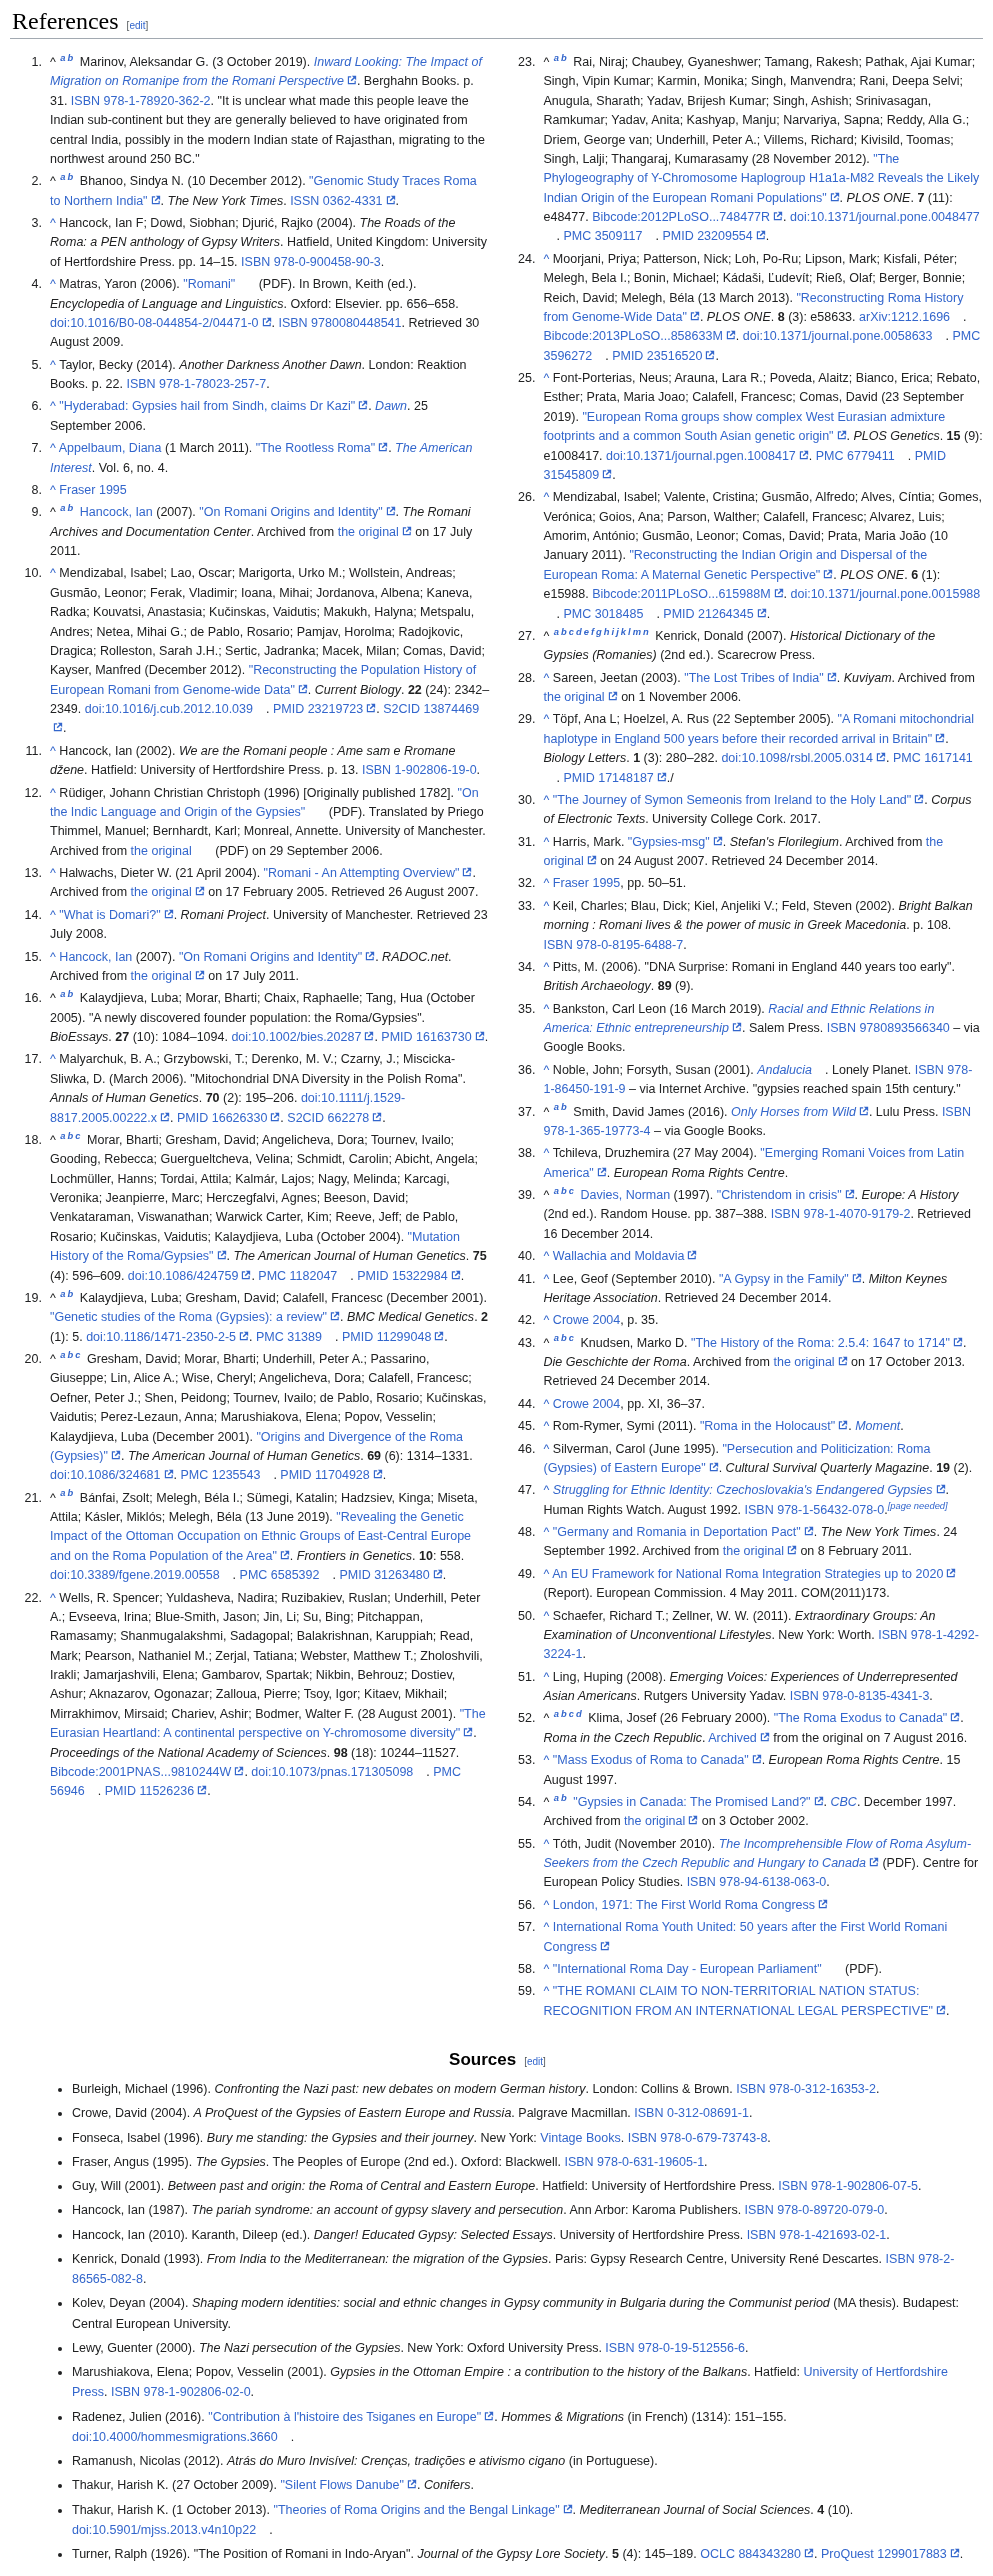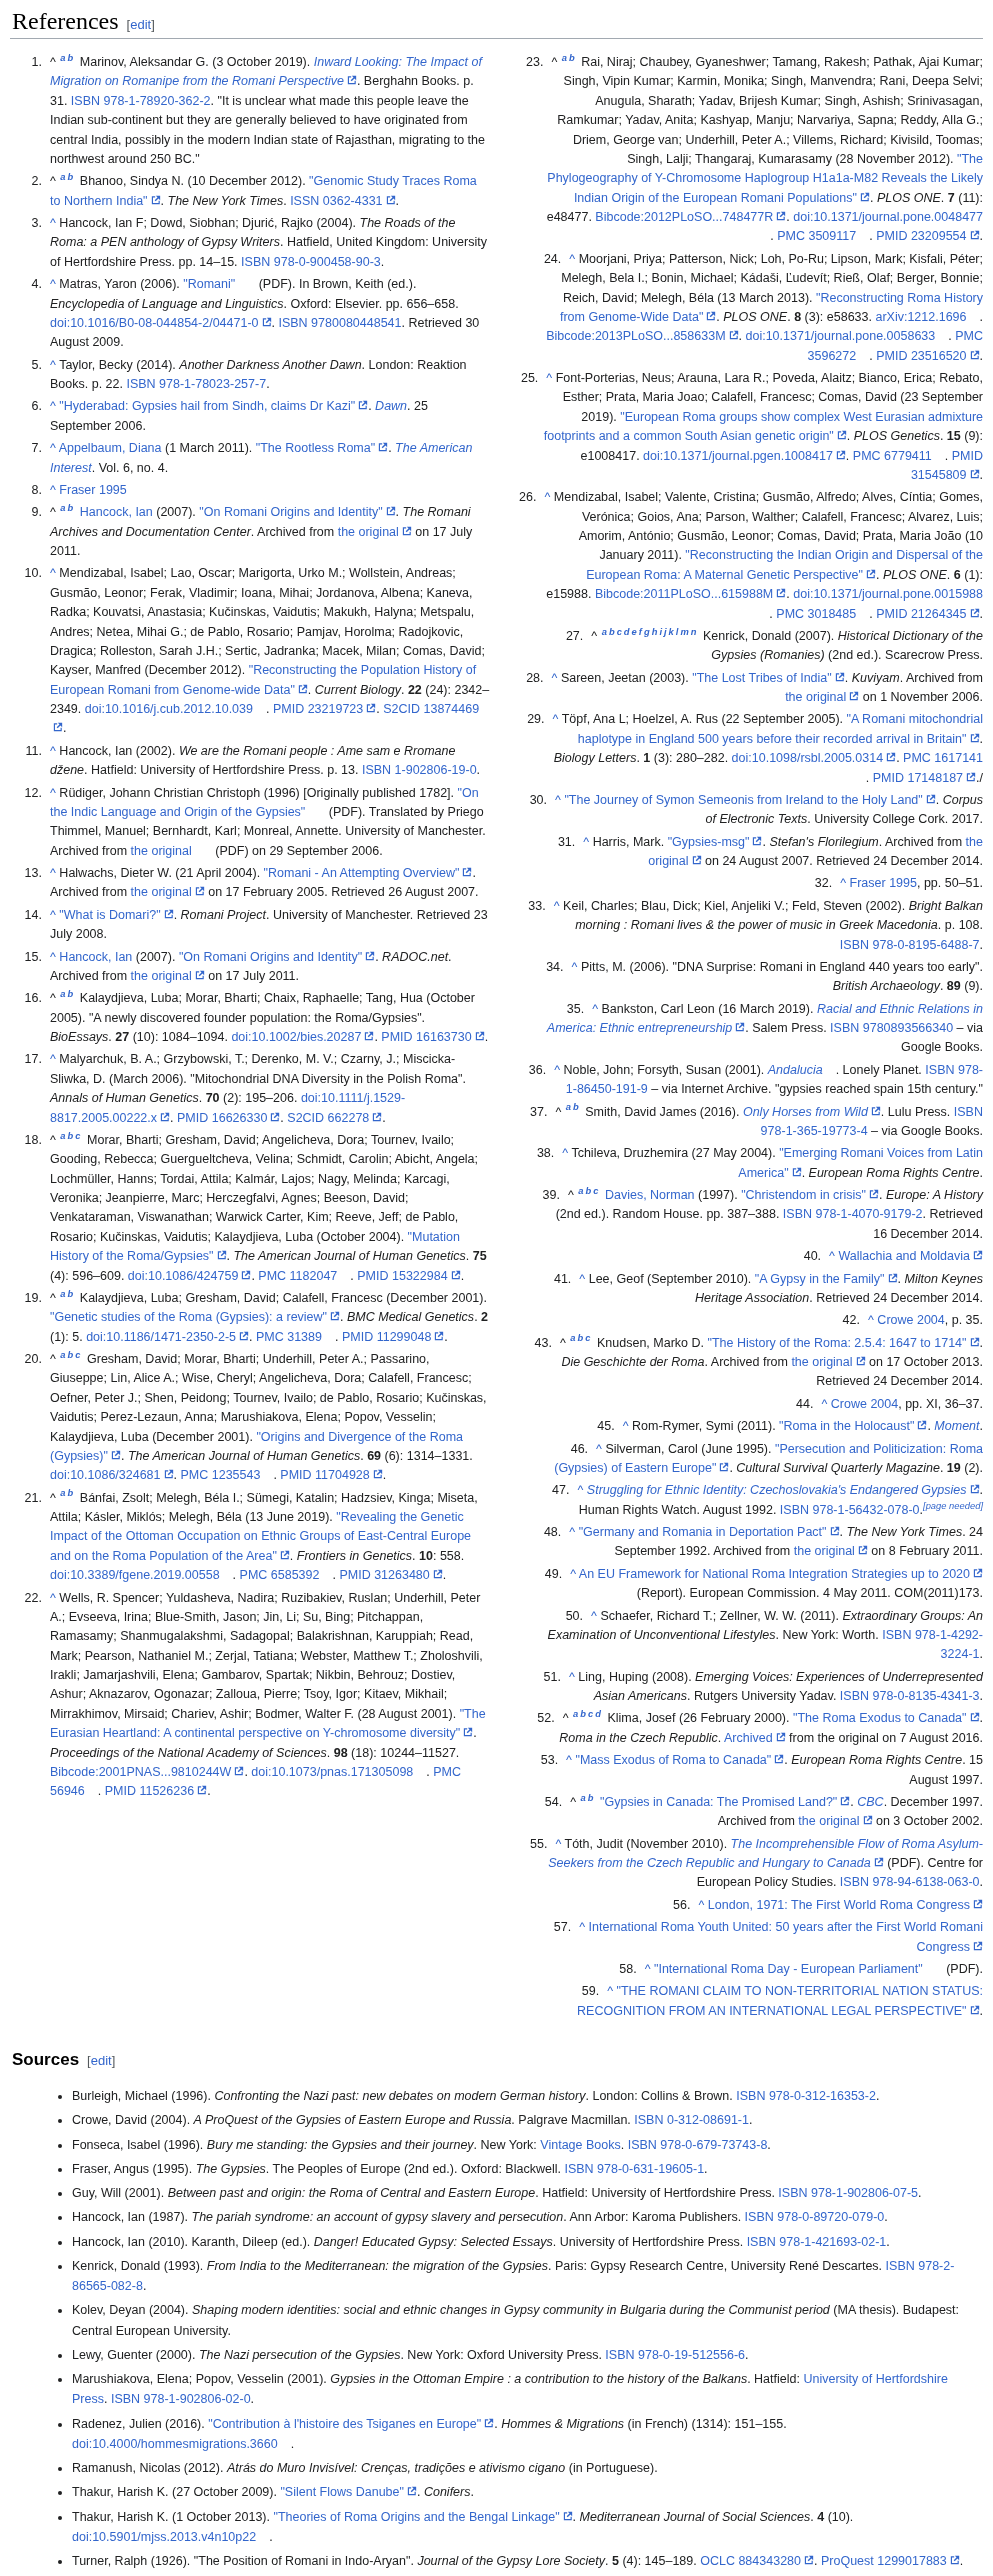--- a/index.html
+++ b/index.html
@@ -18,43 +18,44 @@
     color:#000;
     margin:0 0 14px 0;
     padding:2px 0 3px 2px;
     border-bottom:1px solid #a2a9b1;
   }
   h3.sect {
     font-family:"Liberation Sans","DejaVu Sans",sans-serif;
     font-weight:bold;
     font-size:17px;
     color:#000;
-    margin:26px 0 16px 0;
+    margin:26px 0 9px 0;
     padding-left:2px;
+    text-align:center;
   }
   .editsection {
     font-family:"Liberation Sans","DejaVu Sans",sans-serif;
-    font-size:13px;
+    font-size:10px;
     font-weight:normal;
     margin-left:8px;
     color:#54595d;
   }
   .editsection a { color:#36c; text-decoration:none; }
 
   .ref-cols { display:flex; gap:14px; }
   .ref-col { width:50%; }
 
   ol.refs {
     margin:0; padding:0 0 0 40px;
     list-style:none;
     font-size:12.5px;
     line-height:1.55;
     counter-reset:li;
   }
-  ol.refs.start22 { counter-reset:li 22;text-align:right; }
+  ol.refs.start22 { counter-reset:li 22; }
   ol.refs li { margin-bottom:3px; }
   ol.refs li::before {
     counter-increment:li;
     content:counter(li) ".";
     display:inline-block;
     width:30px;
     margin-left:-38px;
     margin-right:8px;
     text-align:right;
     color:#202122;

